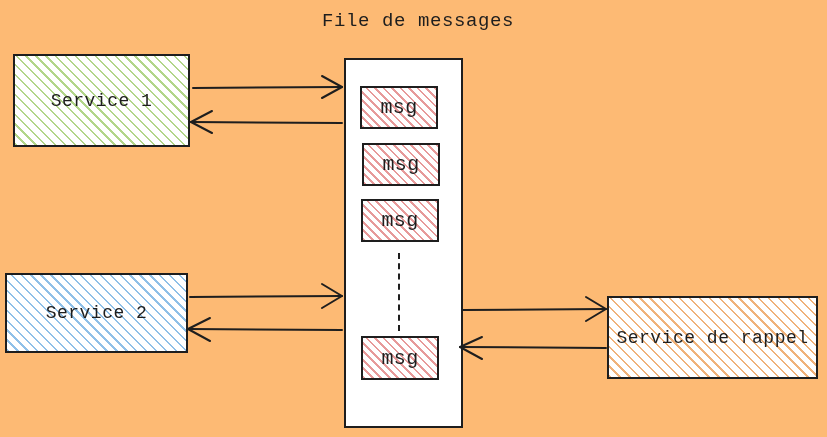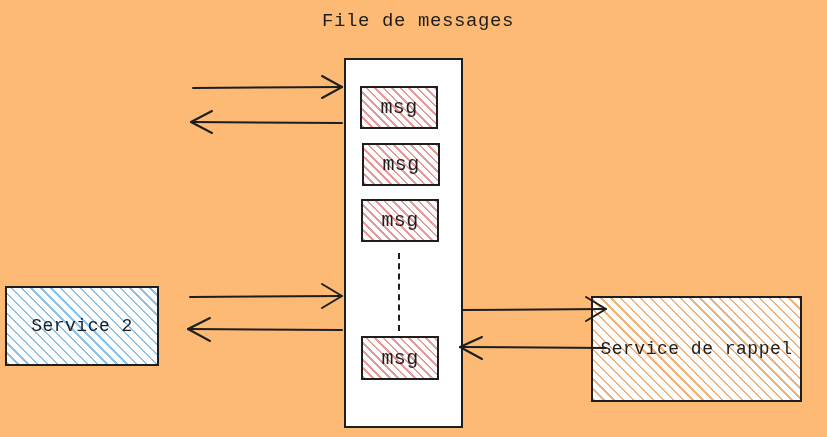--- a/index.html
+++ b/index.html
@@ -104,26 +104,29 @@
 </style>
 </head>
 <body>
 
 <div id="canvas">
 
   <div class="title">File de messages</div>
 
   <div class="box plain-white" id="queue-box" style="left:344px; top:58px; width:119px; height:370px;"></div>
 
+  <div class="box hatch-green" id="service1-box" style="left:13px; top:54px; width:177px; height:93px;">
+    <span class="box-label">Service 1</span>
+  </div>
 
-  <div class="box hatch-blue" id="service2-box" style="left:5px; top:286px; width:154px; height:80px;">
+  <div class="box hatch-blue" id="service2-box" style="left:5px; top:273px; width:183px; height:80px;">
     <span class="box-label">Service 2</span>
   </div>
 
-  <div class="box hatch-orange" id="callback-box" style="left:591px; top:296px; width:211px; height:106px;">
+  <div class="box hatch-orange" id="callback-box" style="left:607px; top:296px; width:211px; height:83px;">
     <span class="box-label">Service de rappel</span>
   </div>
 
   <div class="box hatch-red" style="left:360px; top:86px; width:78px; height:43px;">
     <span class="msg-label">msg</span>
   </div>
   <div class="box hatch-red" style="left:362px; top:143px; width:78px; height:43px;">
     <span class="msg-label">msg</span>
   </div>
   <div class="box hatch-red" style="left:361px; top:199px; width:78px; height:43px;">

